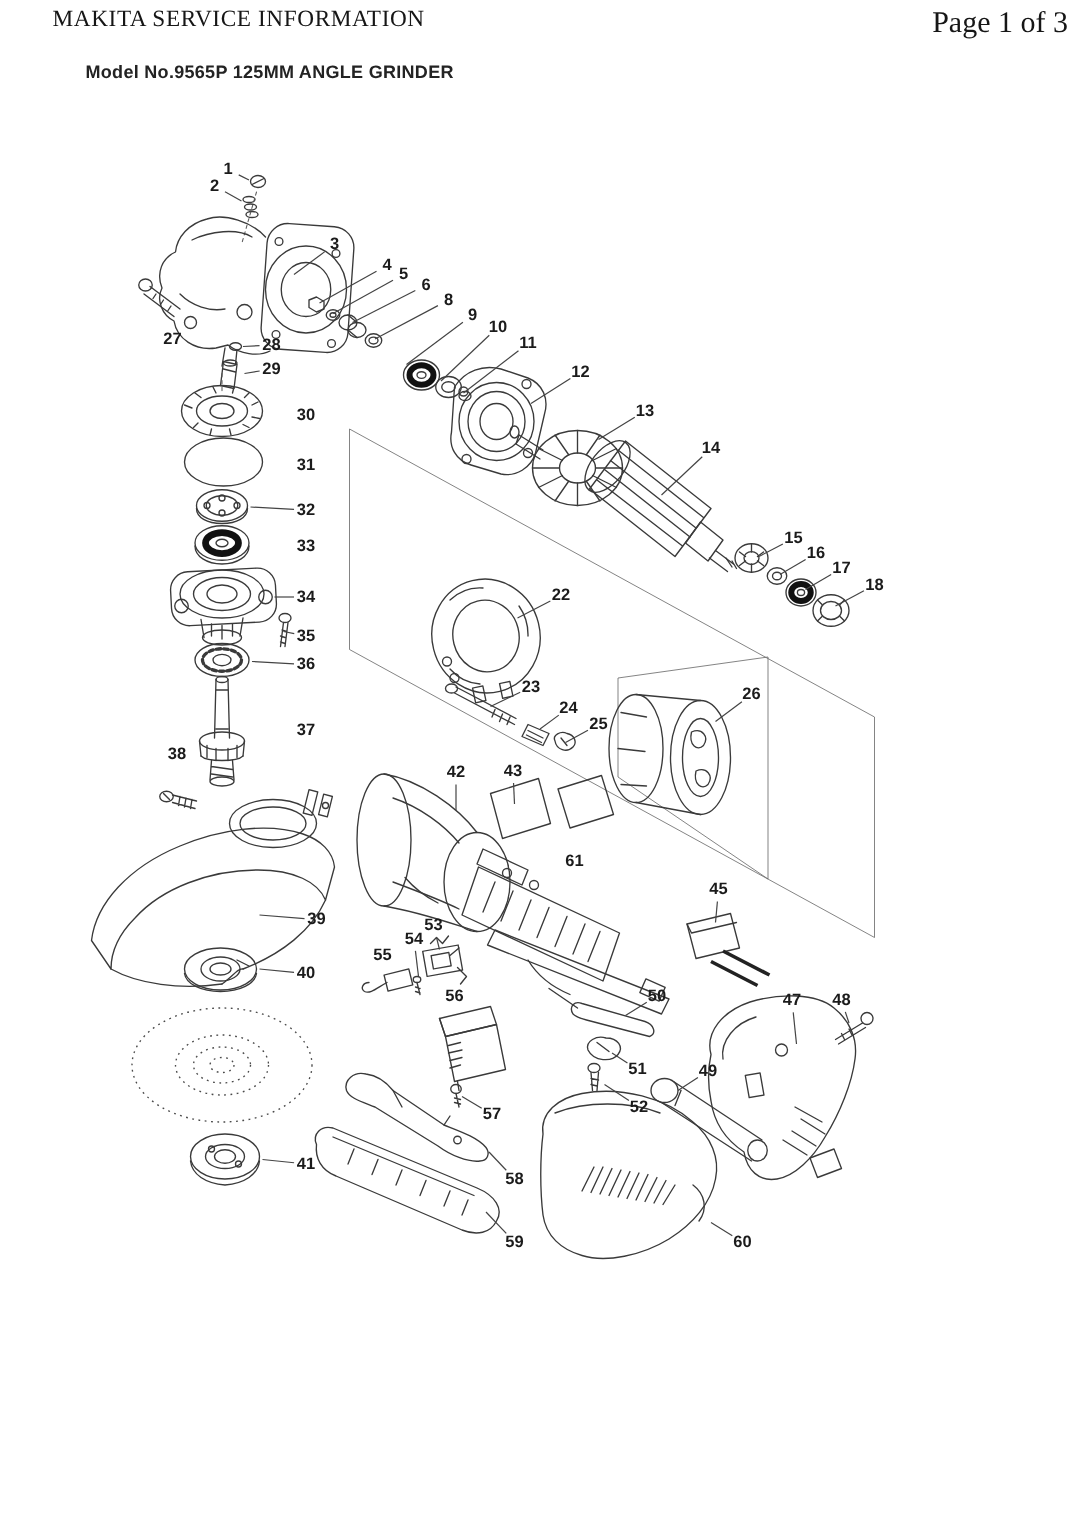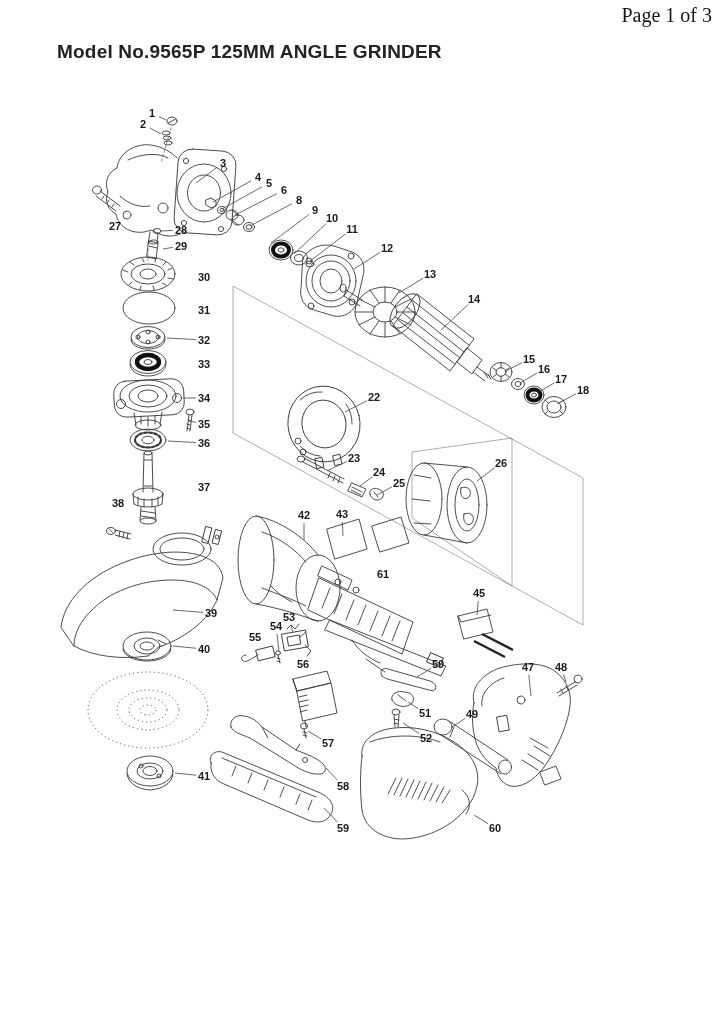--- a/index.html
+++ b/index.html
@@ -3,37 +3,38 @@
 <meta charset="utf-8">
 <style>
   html,body{margin:0;padding:0;background:#ffffff;}
   body{width:724px;height:1024px;position:relative;overflow:hidden;
        font-family:"Liberation Sans",sans-serif;}
   .page{position:absolute;inset:0;background:#fff;}
   .hdr-title{position:absolute;left:35px;top:4px;font-family:"Liberation Serif","DejaVu Serif",serif;
        font-size:15.5px;letter-spacing:.4px;color:#161616;white-space:nowrap;}
   .hdr-page{position:absolute;right:12px;top:4px;font-family:"Liberation Serif","DejaVu Serif",serif;
        font-size:20px;color:#161616;white-space:nowrap;}
-  .model-line{position:absolute;left:57px;top:41px;font-size:19px;font-weight:600;
+  .model-line{position:absolute;left:57px;top:41px;font-size:12px;font-weight:600;
        letter-spacing:.2px;color:#232323;white-space:nowrap;}
   svg.diagram{position:absolute;left:0;top:0;}
   svg .art{stroke:#3a3a3a;stroke-width:.9;fill:none;stroke-linecap:round;stroke-linejoin:round;}
   svg .thin{stroke:#6a6a6a;stroke-width:.55;fill:none;}
   svg .dash{stroke:#5a5a5a;stroke-width:.7;fill:none;stroke-dasharray:2.2 2.4;}
   svg .dot{stroke:#4a4a4a;stroke-width:.9;fill:none;stroke-dasharray:1.2 3;}
   svg .blk{stroke:#111;fill:none;}
   svg .wire{stroke:#222;stroke-width:2.4;fill:none;}
   svg .plabel{font:600 11px "Liberation Sans",sans-serif;fill:#1b1b1b;
        text-anchor:middle;dominant-baseline:central;}
   svg .leader{stroke:#444;stroke-width:.8;}
 </style>
 </head>
 <body>
 
 <div class="page">
+  <div class="hdr-title">MAKITA SERVICE INFORMATION</div>
   <div class="hdr-page">Page 1 of 3</div>
   <div class="model-line">Model No.9565P 125MM ANGLE GRINDER</div>
 
   <svg class="diagram" width="724" height="1024" viewBox="0 0 724 1024" xmlns="http://www.w3.org/2000/svg">
 
     <g class="thin">
       <polygon points="233,286 583,478 583,625 233,433"></polygon>
       <polygon points="412,452 512,438 512,586 412,518"></polygon>
     </g>
 

